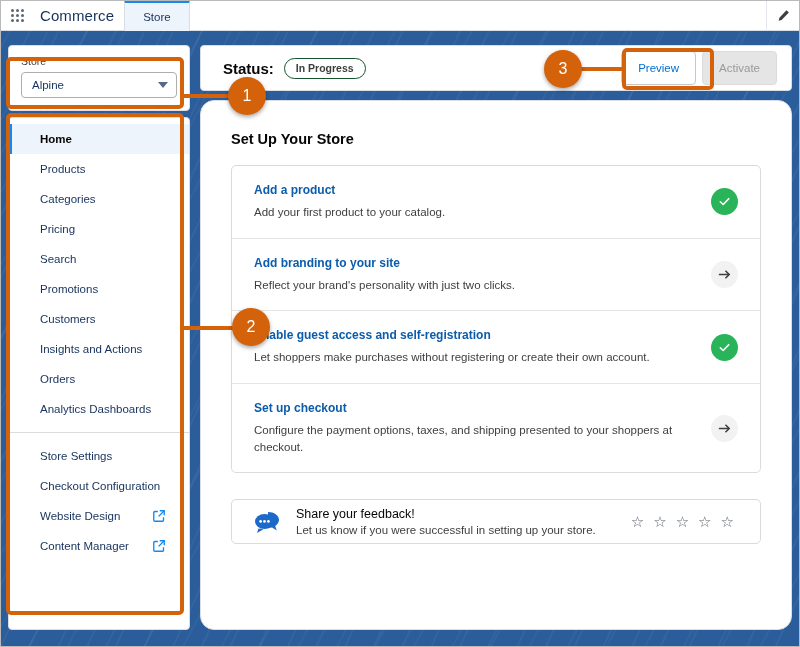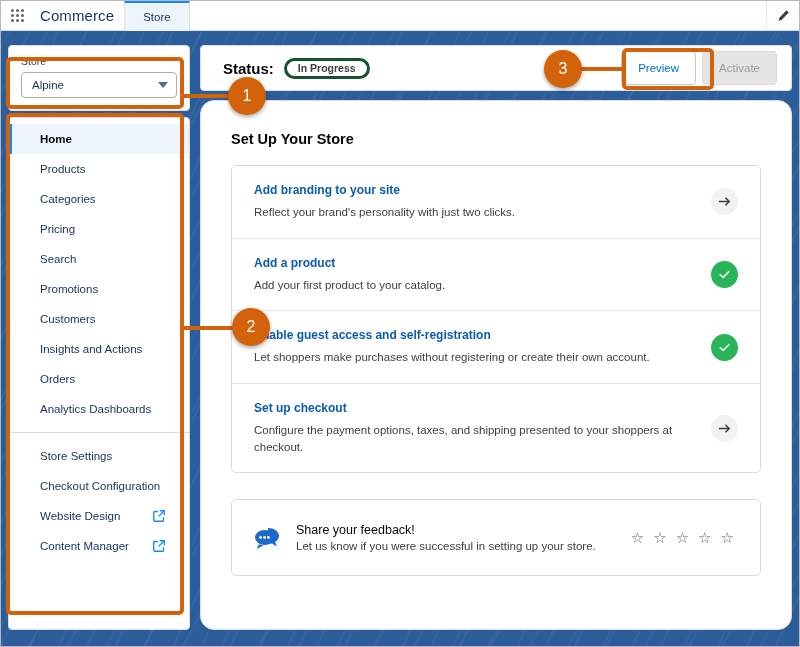--- a/index.html
+++ b/index.html
@@ -90,21 +90,21 @@
 
   
   .status-bar {
     position: absolute; left: 200px; top: 45px; width: 592px; height: 46px;
     background: #fff; border: 1px solid #d8dde6; border-radius: 4px;
     display: flex; align-items: center; padding: 0 14px 0 22px;
   }
   .status-label { font-size: 15px; font-weight: 700; color: #080707; }
   .status-pill {
     margin-left: 10px; height: 21px; padding: 0 11px; border-radius: 11px;
-    border: 3px solid #14532d; display: flex; align-items: center;
+    border: 1px solid #14532d; display: flex; align-items: center;
     font-size: 10.5px; color: #3e3e3c; font-weight: 600;
   }
   .status-spacer { flex: 1; }
   .btn {
     height: 27px; padding: 16px 16px; border-radius: 4px; font-size: 11.5px;
     display: flex; align-items: center; justify-content: center; cursor: pointer;
   }
   .btn-preview { border: 1px solid #c9c7c5; background: #fff; color: #0070d2; }
   .btn-activate {
     border: 1px solid #dddbda; background: #e5e5e5; color: #9a9a9a;
@@ -133,21 +133,21 @@
   .setup-desc { font-size: 11.5px; color: #3e3e3c; line-height: 1.45; }
   .status-icon {
     width: 27px; height: 27px; border-radius: 50%; flex-shrink: 0;
     display: flex; align-items: center; justify-content: center;
   }
   .icon-arrow { background: #f3f2f2; }
   .icon-check { background: #2ab45a; }
 
   .feedback-card {
     margin-top: 26px; border: 1px solid #dddbda; border-radius: 5px;
-    height: 77px; display: flex; align-items: center; padding: 0 26px 0 22px;
+    height: 45px; display: flex; align-items: center; padding: 0 26px 0 22px;
   }
   .fb-icon { width: 34px; flex-shrink: 0; display: flex; align-items: center; }
   .fb-text { flex: 1; padding-left: 8px; }
   .fb-title { font-size: 12.5px; color: #080707; margin-bottom: 3px; }
   .fb-sub { font-size: 11.5px; color: #3e3e3c; }
   .stars { display: flex; gap: 9px; }
   .star { font-size: 15px; color: #5c6670; line-height: 1; cursor: pointer; }
 
   
   .anno-box {
@@ -279,39 +279,39 @@
     <div class="btn btn-activate">Activate</div>
   </div>
 
   <div class="main-panel">
     <div class="panel-title">Set Up Your Store</div>
 
     <div class="setup-list">
 
       <div class="setup-row">
         <div class="setup-text">
+          <div class="setup-title">Add a product</div>
+          <div class="setup-desc">Add your first product to your catalog.</div>
+        </div>
+        <div class="status-icon icon-check">
+          <svg width="15" height="15" viewBox="0 0 16 16">
+            <path d="M3.5 8.3 L6.6 11.2 L12.5 5" stroke="#ffffff" stroke-width="1.7" fill="none" stroke-linecap="round" stroke-linejoin="round"></path>
+          </svg>
+        </div>
+      </div>
+
+      <div class="setup-row">
+        <div class="setup-text">
           <div class="setup-title">Add branding to your site</div>
           <div class="setup-desc">Reflect your brand's personality with just two clicks.</div>
         </div>
         <div class="status-icon icon-arrow">
           <svg width="15" height="15" viewBox="0 0 16 16">
             <path d="M2 8 H13" stroke="#3e3e3c" stroke-width="1.6" fill="none"></path>
             <path d="M9 4 L13 8 L9 12" stroke="#3e3e3c" stroke-width="1.6" fill="none"></path>
-          </svg>
-        </div>
-      </div>
-
-      <div class="setup-row">
-        <div class="setup-text">
-          <div class="setup-title">Add a product</div>
-          <div class="setup-desc">Add your first product to your catalog.</div>
-        </div>
-        <div class="status-icon icon-check">
-          <svg width="15" height="15" viewBox="0 0 16 16">
-            <path d="M3.5 8.3 L6.6 11.2 L12.5 5" stroke="#ffffff" stroke-width="1.7" fill="none" stroke-linecap="round" stroke-linejoin="round"></path>
           </svg>
         </div>
       </div>
 
       <div class="setup-row">
         <div class="setup-text">
           <div class="setup-title">Enable guest access and self-registration</div>
           <div class="setup-desc">Let shoppers make purchases without registering or create their own account.</div>
         </div>
         <div class="status-icon icon-check">

